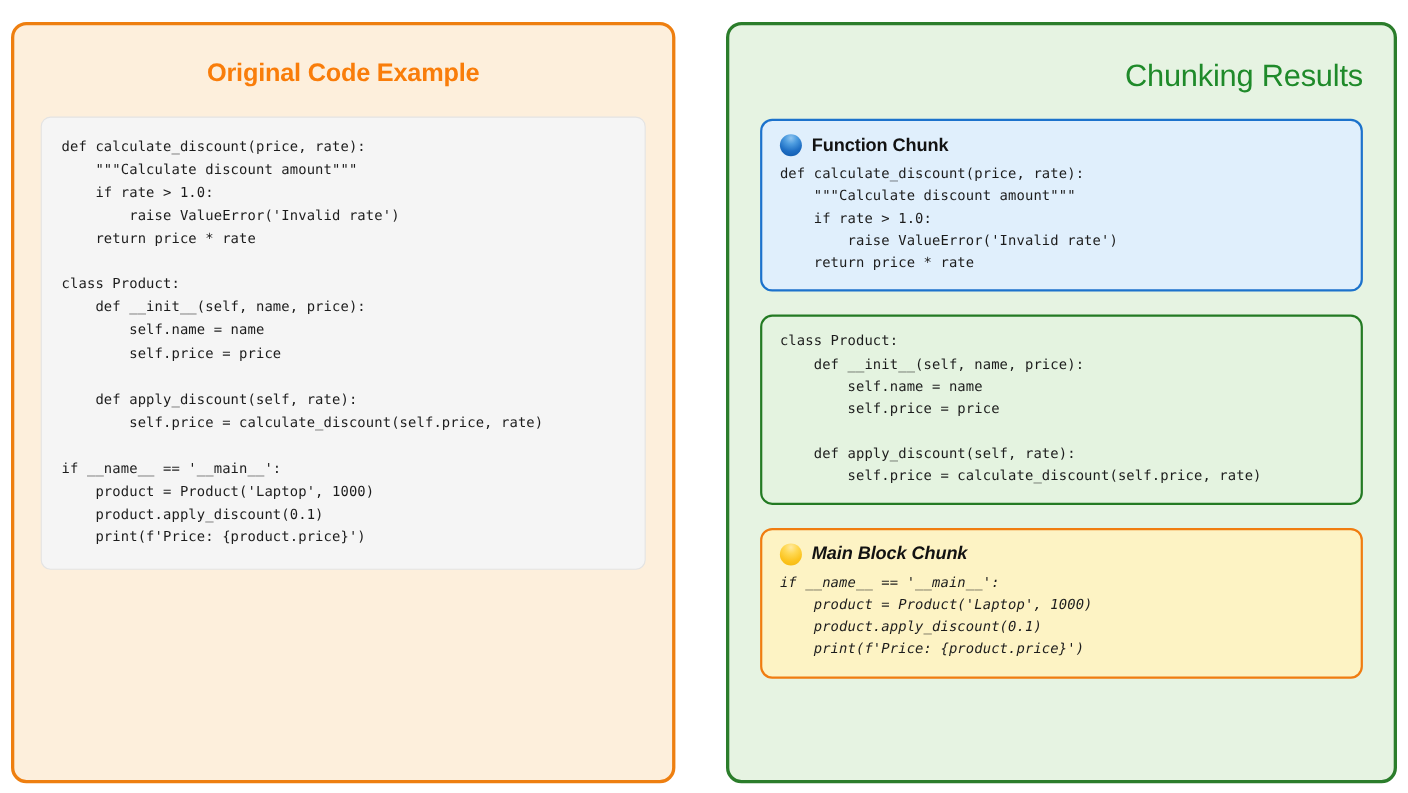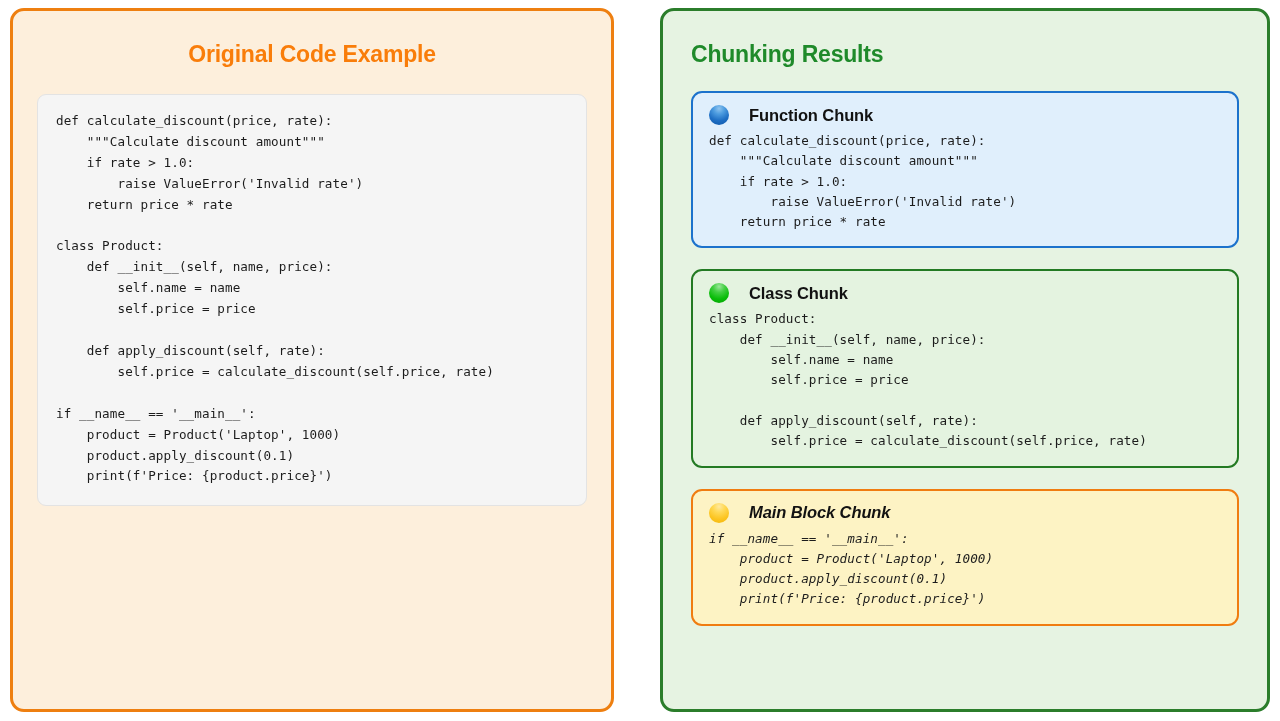--- a/index.html
+++ b/index.html
@@ -12,21 +12,21 @@
   }
 
   .stage {
     position: relative;
     width: 1280px;
     height: 721px;
     background: #ffffff;
     box-sizing: border-box;
     display: flex;
     gap: 46px;
-    padding: 8px 10px 9px 10px;
+    padding: 20px 10px 9px 10px;
   }
 
   
   .panel-left {
     position: relative;
     width: 604px;
     flex: 0 0 604px;
     border: 3px solid #ee7f10;
     border-radius: 14px;
     background: #fdefdc;
@@ -67,24 +67,24 @@
     width: 610px;
     flex: 0 0 610px;
     border: 3px solid #2b7d2b;
     border-radius: 14px;
     background: #e6f3e2;
     box-sizing: border-box;
     padding: 22px 28px 24px 28px;
   }
 
   .panel-right-title {
-    text-align: left;
+    text-align: right;
     color: #1f8a2a;
-    font-size: 23px;
-    font-weight: bold;
+    font-size: 28px;
+    font-weight: normal;
     letter-spacing: -0.2px;
     margin: 8px 0 23px 0;
   }
 
   .chunk {
     border-radius: 11px;
     box-sizing: border-box;
     padding: 12px 16px 14px 16px;
     margin-bottom: 21px;
   }
@@ -99,21 +99,21 @@
     background: #e4f3e0;
   }
   .chunk-main {
     border: 2.5px solid #f07c10;
     background: #fdf3c4;
   }
 
   .chunk-head {
     display: flex;
     align-items: center;
-    gap: 20px;
+    gap: 9px;
     margin-bottom: 6px;
   }
 
   .chunk-title {
     font-size: 16.5px;
     font-weight: bold;
     color: #121212;
     letter-spacing: -0.1px;
   }
 
@@ -182,24 +182,20 @@
         <span class="chunk-title">Function Chunk</span>
       </div>
       <pre class="chunk-code">def calculate_discount(price, rate):
     """Calculate discount amount"""
     if rate &gt; 1.0:
         raise ValueError('Invalid rate')
     return price * rate</pre>
     </div>
 
     <div class="chunk chunk-class">
-      <div class="chunk-head">
-        <span class="dot dot-green"></span>
-        <span class="chunk-title">Class Chunk</span>
-      </div>
       <pre class="chunk-code">class Product:
     def __init__(self, name, price):
         self.name = name
         self.price = price
 
     def apply_discount(self, rate):
         self.price = calculate_discount(self.price, rate)</pre>
     </div>
 
     <div class="chunk chunk-main">

